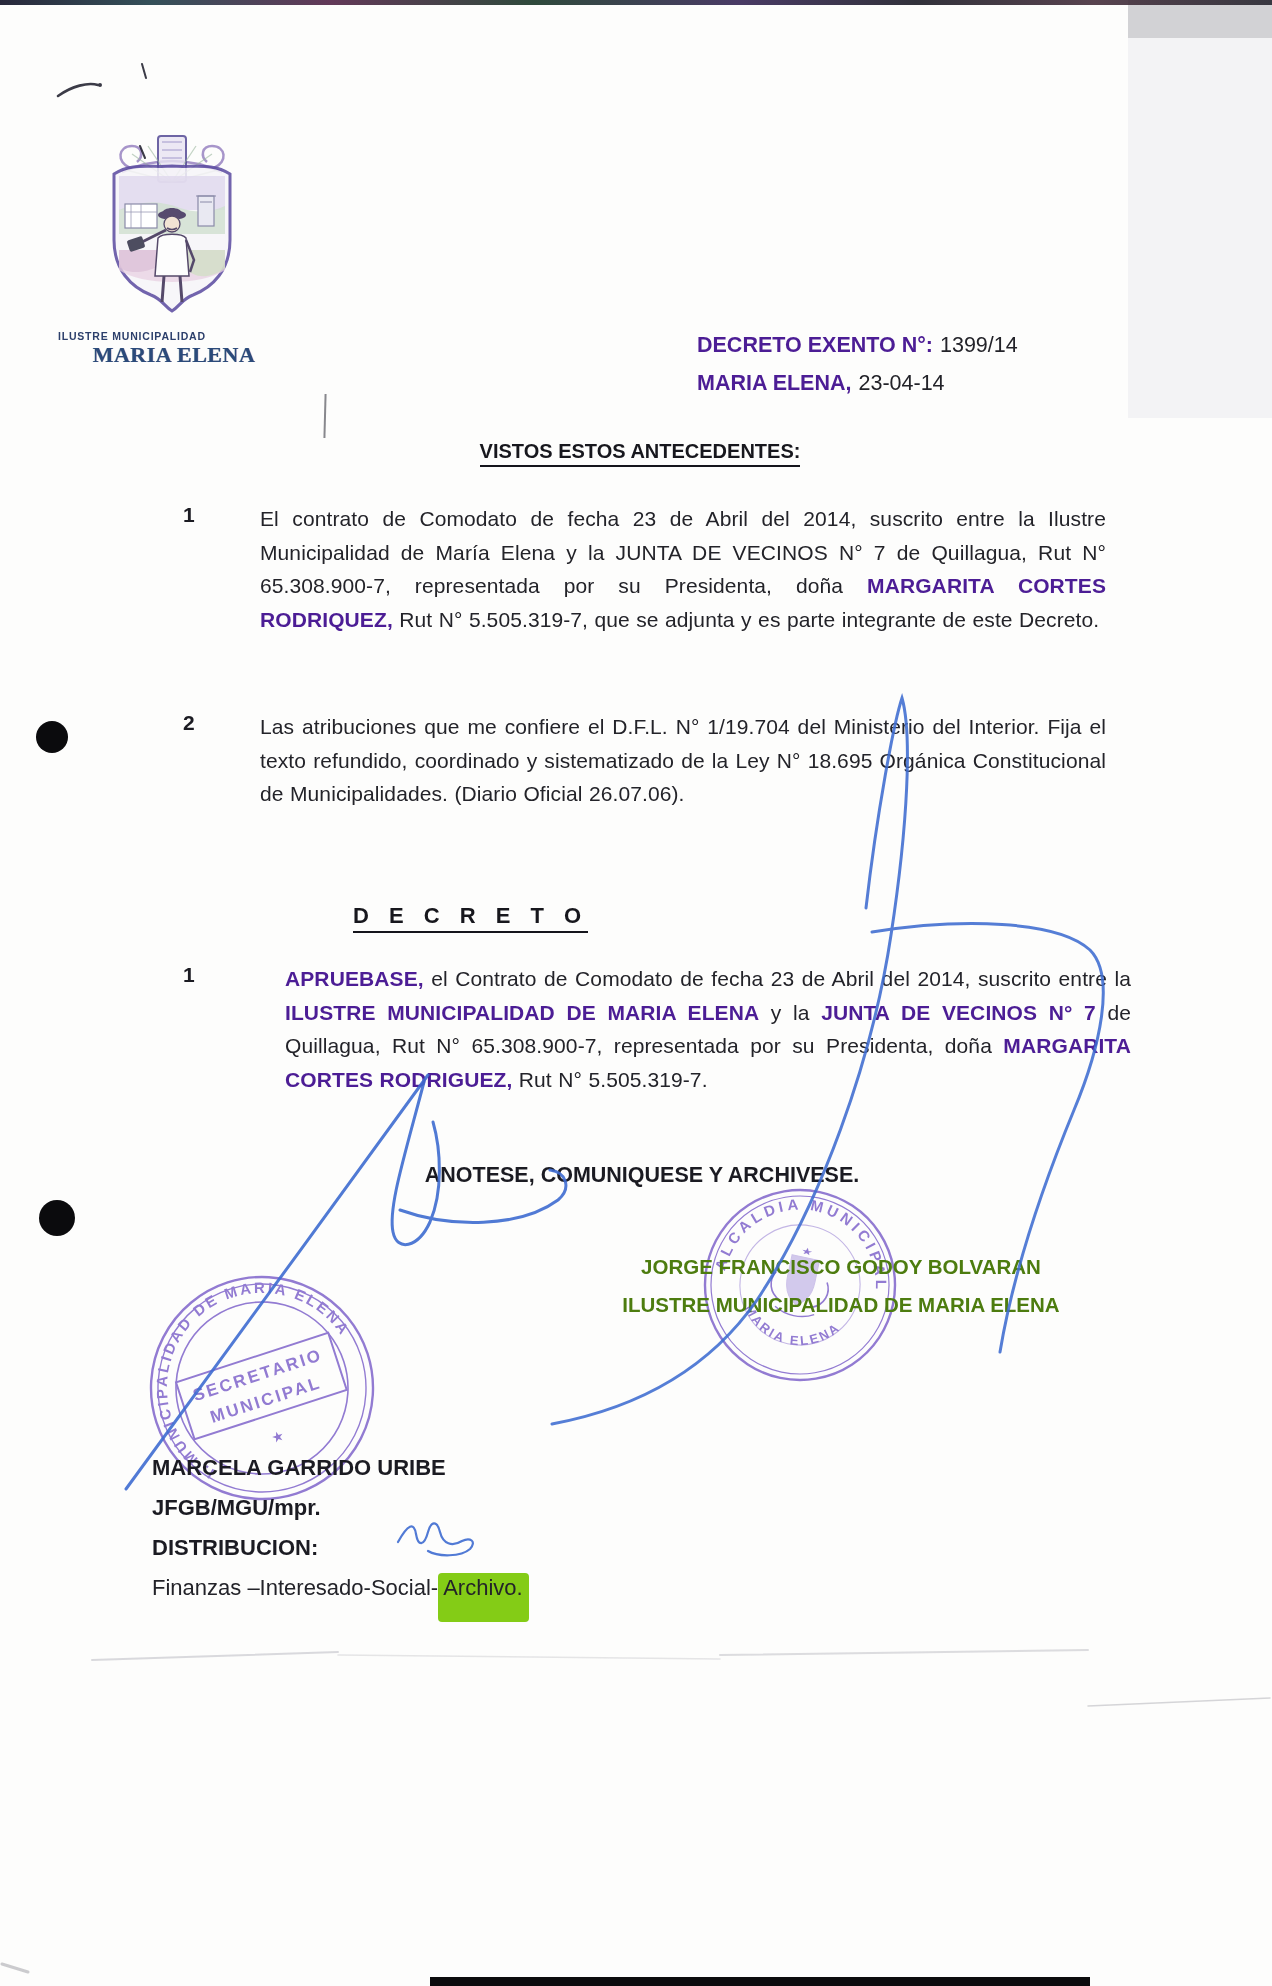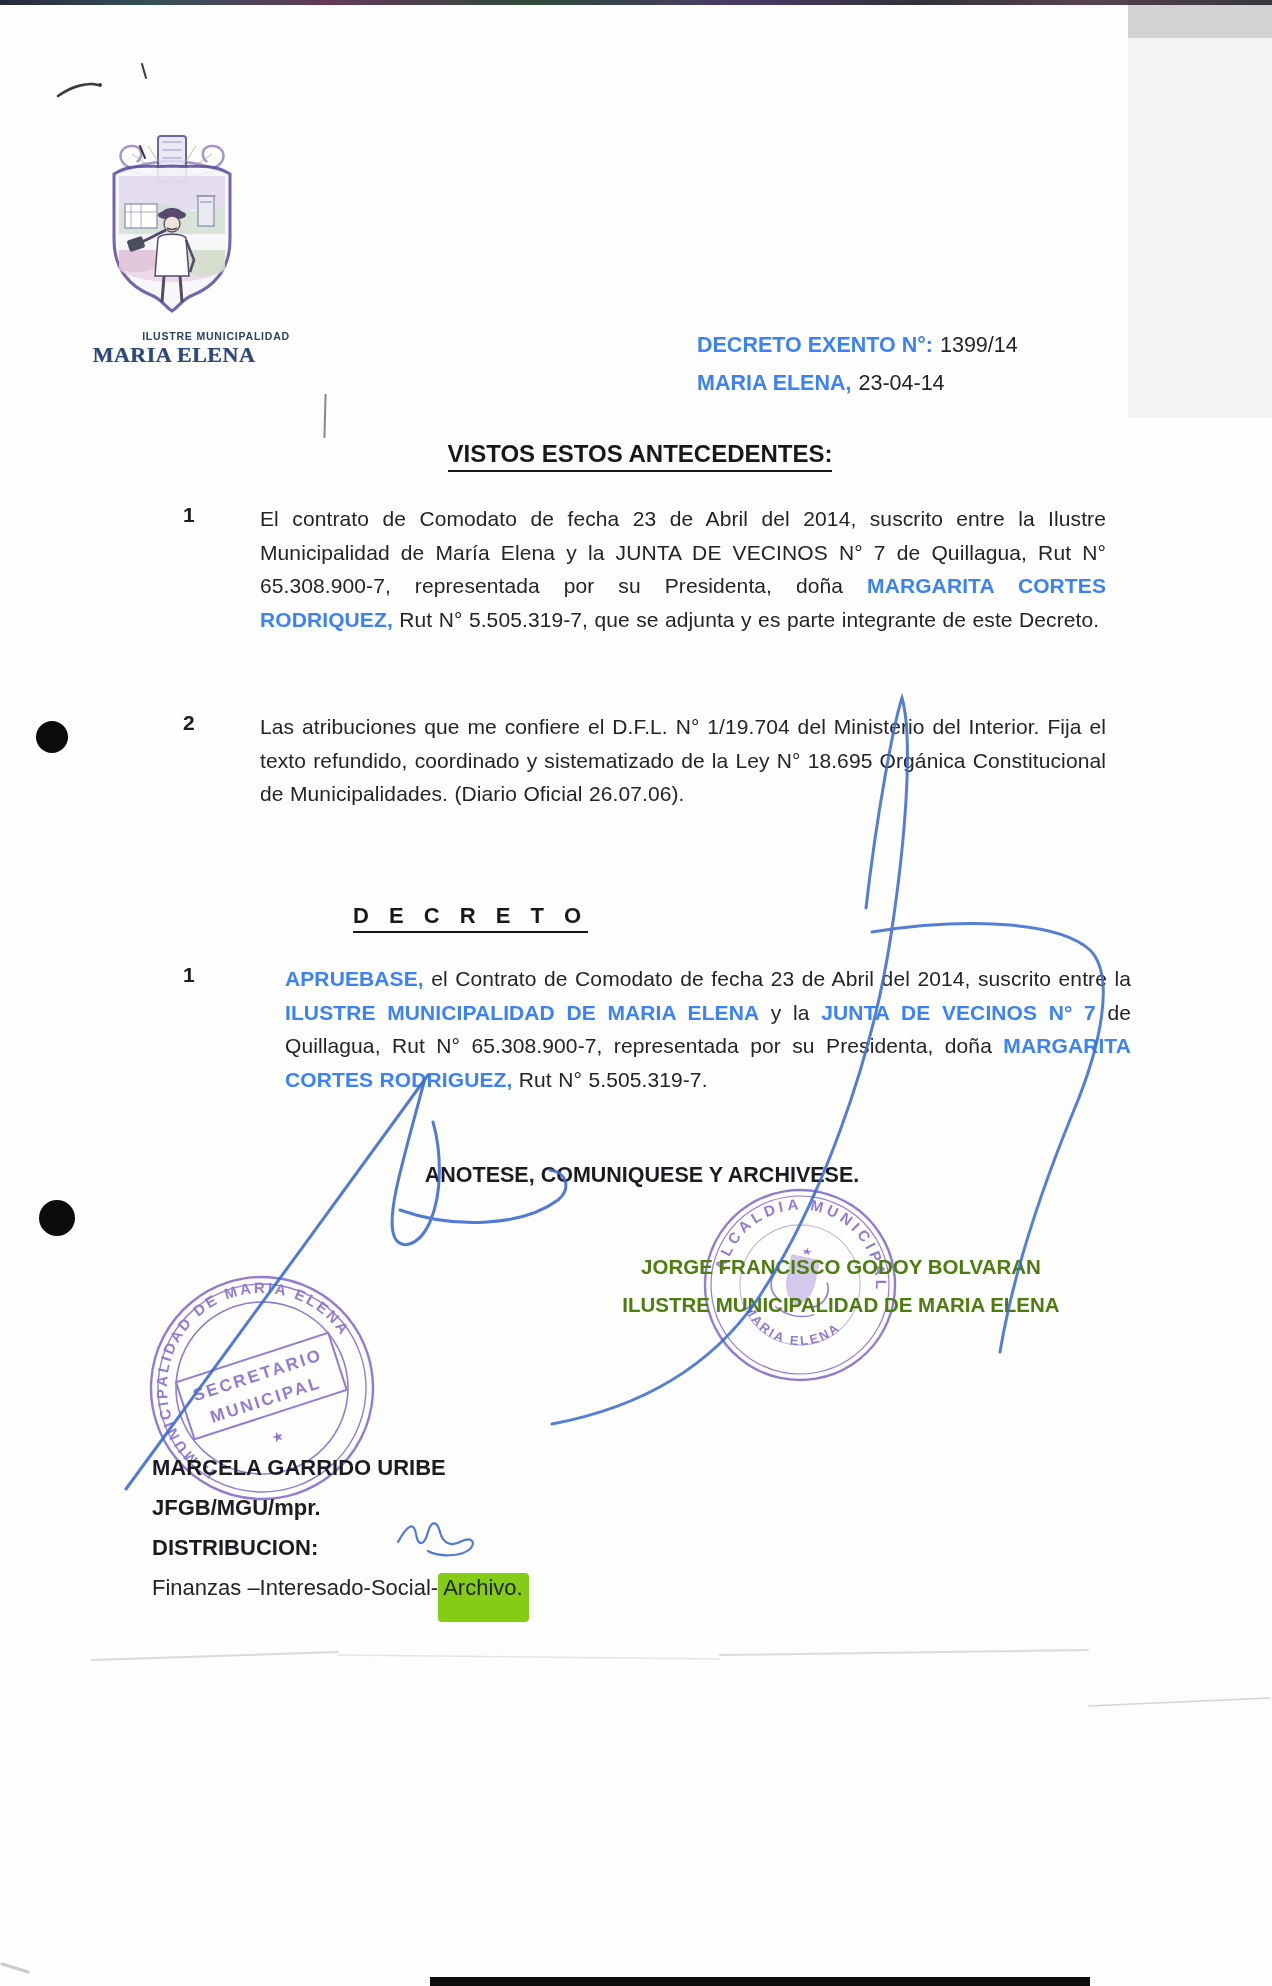--- a/index.html
+++ b/index.html
@@ -1,38 +1,38 @@
 <!DOCTYPE html>
 <html><head>
 <meta charset="utf-8">
 <style>
   html,body{margin:0;padding:0;background:#e9e9e9;}
   .page{position:relative;width:1272px;height:1986px;background:#fdfdfc;overflow:hidden;
         font-family:"Liberation Sans",sans-serif;color:#232329;margin:0 auto;}
   .abs{position:absolute;}
-  .b{font-weight:700;color:#3b82f6;}
+  .b{font-weight:700;color:#4c1d95;}
   
   .top-strip{left:0;top:0;width:1272px;height:5px;
     background:linear-gradient(90deg,#16162a 0%,#23414b 12%,#55284a 26%,#1d3a2b 42%,#3a2a58 58%,#20202a 72%,#4a3340 86%,#2a2a33 100%);
     opacity:.92;z-index:5;}
   .tr-grey{left:1128px;top:0;width:144px;height:38px;background:#d2d2d5;z-index:0;}
   .tr-grey2{left:1128px;top:38px;width:144px;height:380px;background:#f3f3f5;z-index:0;}
   .bottom-bar{left:430px;top:1977px;width:660px;height:9px;background:#0b0b0d;z-index:5;}
   
   .logo-box{left:92px;top:120px;width:160px;height:198px;z-index:2;}
-  .logo-cap1{left:58px;top:330px;width:232px;text-align:right;font-size:10.5px;font-weight:700;
+  .logo-cap1{left:58px;top:330px;width:232px;text-align:left;font-size:10.5px;font-weight:700;
              color:#2c3f6b;letter-spacing:.8px;z-index:2;}
   .logo-cap2{left:58px;top:342px;width:232px;text-align:center;font-size:22px;font-weight:700;
              font-family:"Liberation Serif",serif;color:#2b4a7a;letter-spacing:.5px;z-index:2;
              text-shadow:.5px 0 0 rgba(90,40,110,.35), -.5px 0 0 rgba(20,90,90,.35);}
   
   .hdr{left:697px;top:326px;width:480px;font-size:21.5px;line-height:38px;z-index:2;}
   .hdr .val{margin-left:7px;}
   
-  .vistos-title{left:330px;top:440px;width:620px;text-align:center;font-size:24px;z-index:2;}
+  .vistos-title{left:330px;top:440px;width:620px;text-align:center;font-size:20px;z-index:2;}
   .decreto-title{left:353px;top:903px;width:620px;font-size:22px;z-index:2;}
   .u-span{display:inline-block;border-bottom:2.5px solid #15151c;padding-bottom:2px;font-weight:700;color:#17171d;}
   .sp{letter-spacing:7px;}
   
   .num{font-size:21px;font-weight:700;color:#1b1b22;z-index:2;}
   .para{font-size:21px;line-height:33.6px;text-align:justify;width:846px;left:260px;z-index:2;
         letter-spacing:.1px;word-spacing:.5px;}
   .n1{left:183px;top:503px;} .p1{top:502px;}
   .n2{left:183px;top:711px;} .p2{top:710px;}
   .n3{left:183px;top:963px;} .p3{top:962px;margin-left:25px;}

